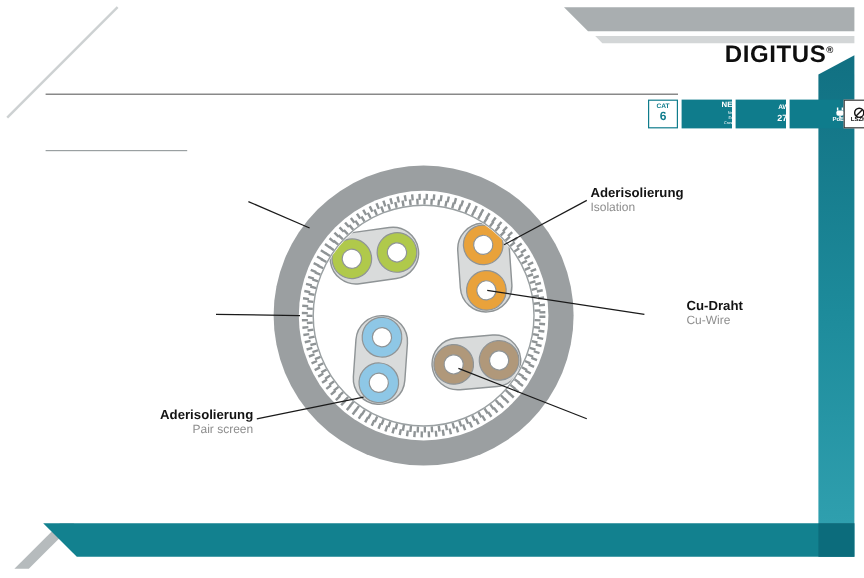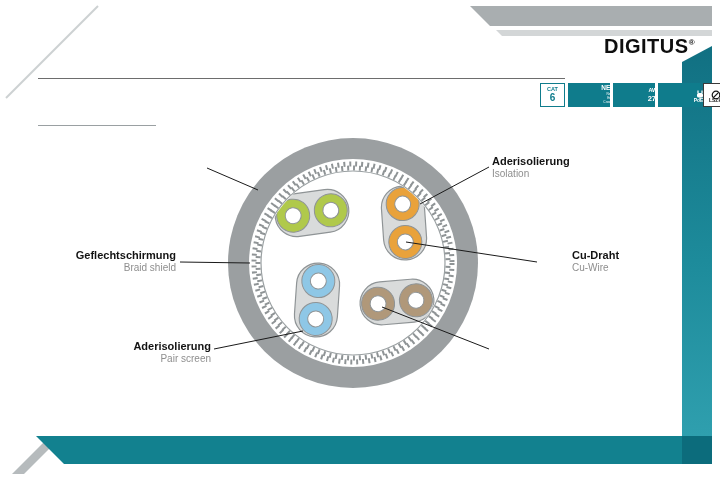--- a/index.html
+++ b/index.html
@@ -166,24 +166,20 @@
     <g stroke="#1a1a1a" stroke-width="1">
       <line x1="207" y1="168" x2="258" y2="190"></line>
       <line x1="180" y1="262" x2="250" y2="263"></line>
       <line x1="214" y1="349" x2="303" y2="331"></line>
       <line x1="489" y1="167" x2="420" y2="204"></line>
       <line x1="537" y1="262" x2="406" y2="242"></line>
       <line x1="489" y1="349" x2="382" y2="307"></line>
     </g>
   </svg>
 
-  <div class="dlabel left" style="right:544px; top:249px;">
-    <div class="de">Geflechtschirmung</div>
-    <div class="en">Braid shield</div>
-  </div>
   <div class="dlabel left" style="right:509px; top:340px;">
     <div class="de">Aderisolierung</div>
     <div class="en">Pair screen</div>
   </div>
   <div class="dlabel" style="left:492px; top:155px;">
     <div class="de">Aderisolierung</div>
     <div class="en">Isolation</div>
   </div>
   <div class="dlabel" style="left:572px; top:249px;">
     <div class="de">Cu-Draht</div>

